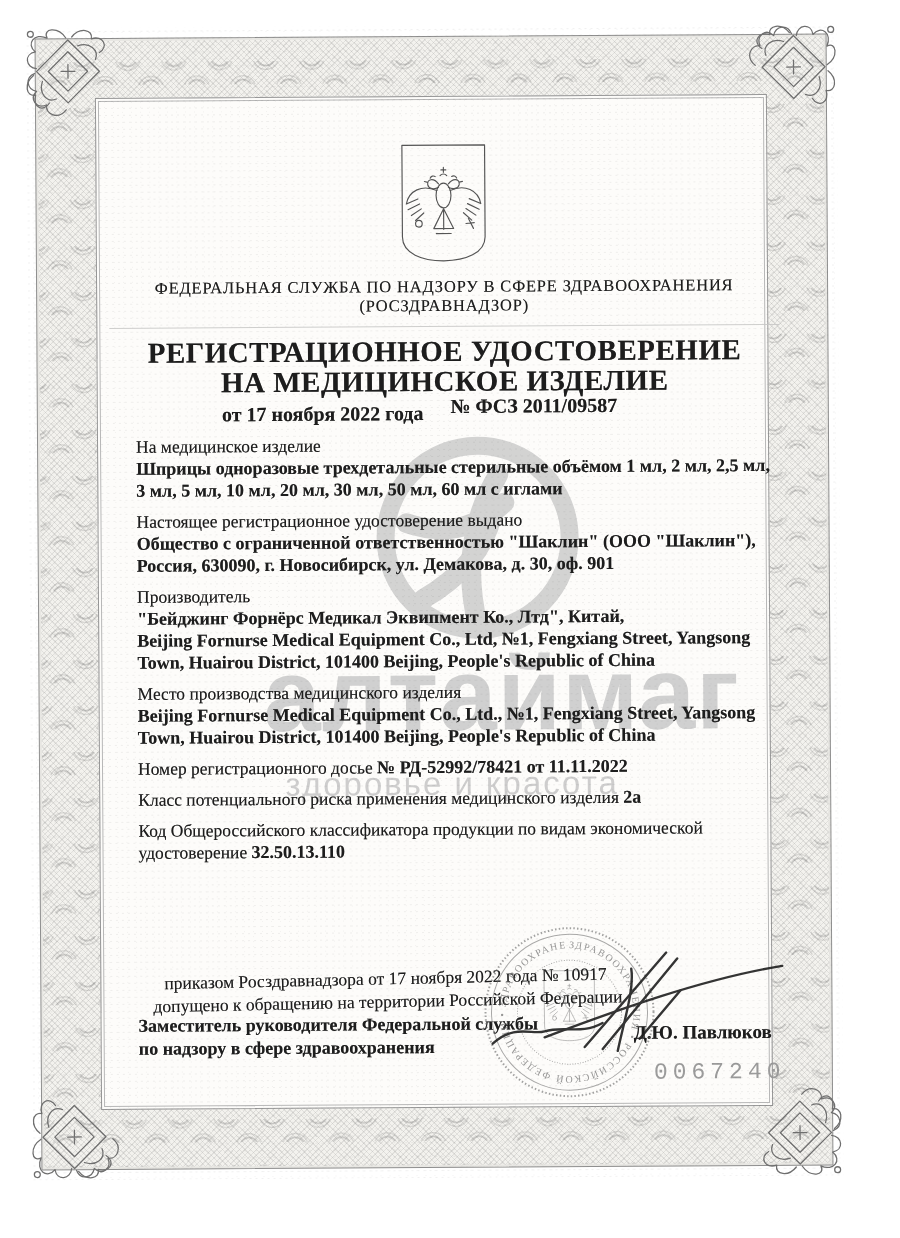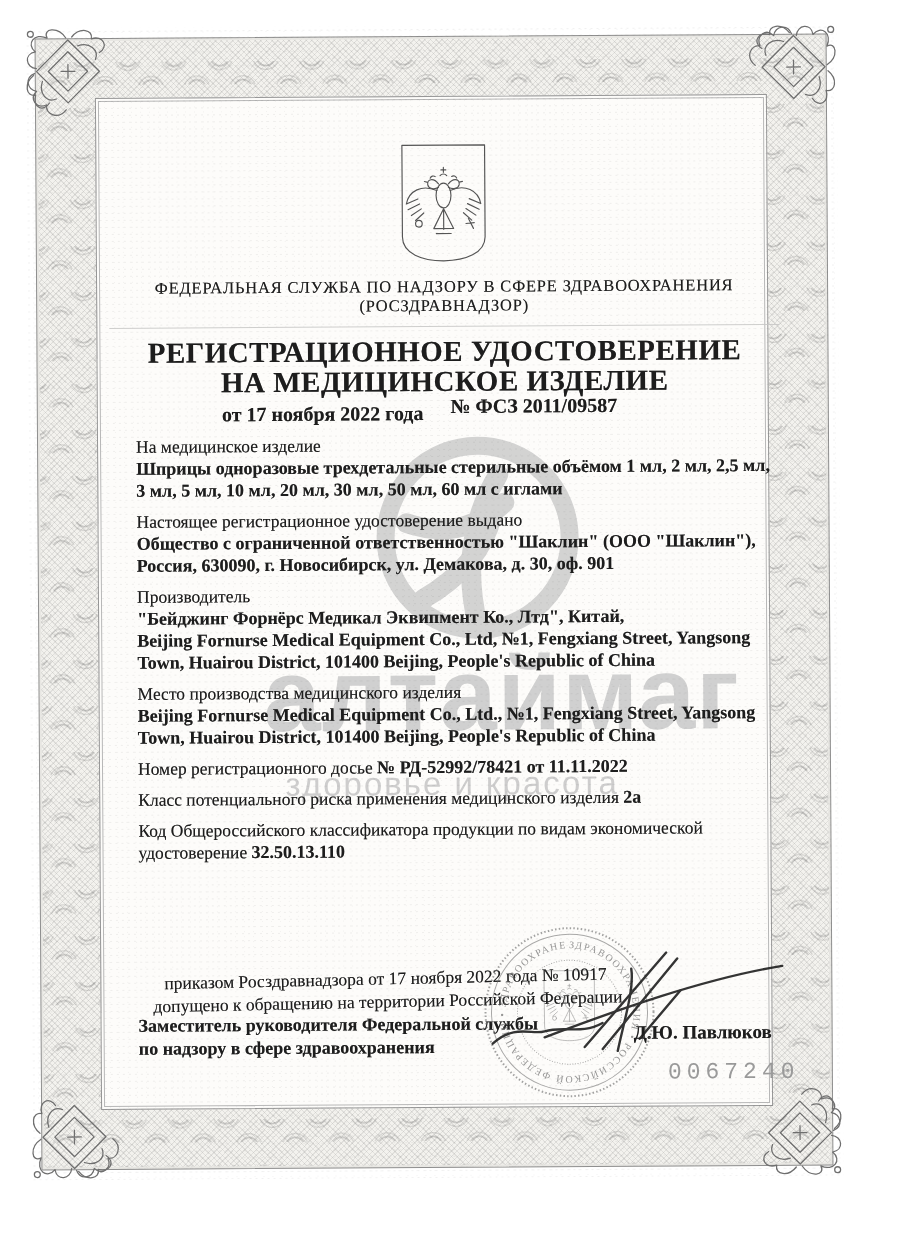--- a/index.html
+++ b/index.html
@@ -53,21 +53,21 @@
   .sec-label{font-size:17.5px;line-height:21px;}
   .sec-line{font-weight:bold;font-size:18px;line-height:22px;white-space:nowrap;}
   .rec{margin-top:9px;font-size:17.5px;line-height:22px;white-space:nowrap;}
   .rec b{font-size:18px;}
 
   .footer-lines{position:absolute;left:37px;top:870px;z-index:2;font-size:17.5px;line-height:23px;text-shadow:0 0 .4px rgba(25,25,25,.55);}
   .order1{margin-left:26px;display:block;transform:rotate(-0.9deg);}
   .order2{margin-left:15px;display:block;transform:rotate(-0.9deg);}
   .signer{font-weight:bold;font-size:18px;display:block;}
   .signer-name{position:absolute;left:532px;top:926px;z-index:2;font-weight:bold;font-size:19px;white-space:nowrap;text-shadow:0 0 .4px rgba(25,25,25,.55);}
-  .serial{position:absolute;left:566px;top:964px;z-index:2;font-family:"Liberation Mono","DejaVu Sans Mono",monospace;font-size:23px;color:#9b9b9b;letter-spacing:5px;}
+  .serial{position:absolute;left:552px;top:964px;z-index:2;font-family:"Liberation Mono","DejaVu Sans Mono",monospace;font-size:23px;color:#9b9b9b;letter-spacing:5px;}
 
   .stamp{position:absolute;left:380px;top:828px;width:176px;height:176px;z-index:3;opacity:.82;}
   .sig{position:absolute;left:383px;top:843px;width:305px;height:122px;z-index:4;}
 
   .wm-logo{position:absolute;left:272px;top:334px;width:215px;height:215px;z-index:1;opacity:.85;}
   .wm-brand{
     position:absolute;left:92px;top:548px;width:620px;z-index:1;text-align:center;
     font-family:"Liberation Sans","DejaVu Sans",sans-serif;font-weight:bold;
     font-size:103px;line-height:100px;color:#c6c6c6;letter-spacing:1px;opacity:.8;
   }

